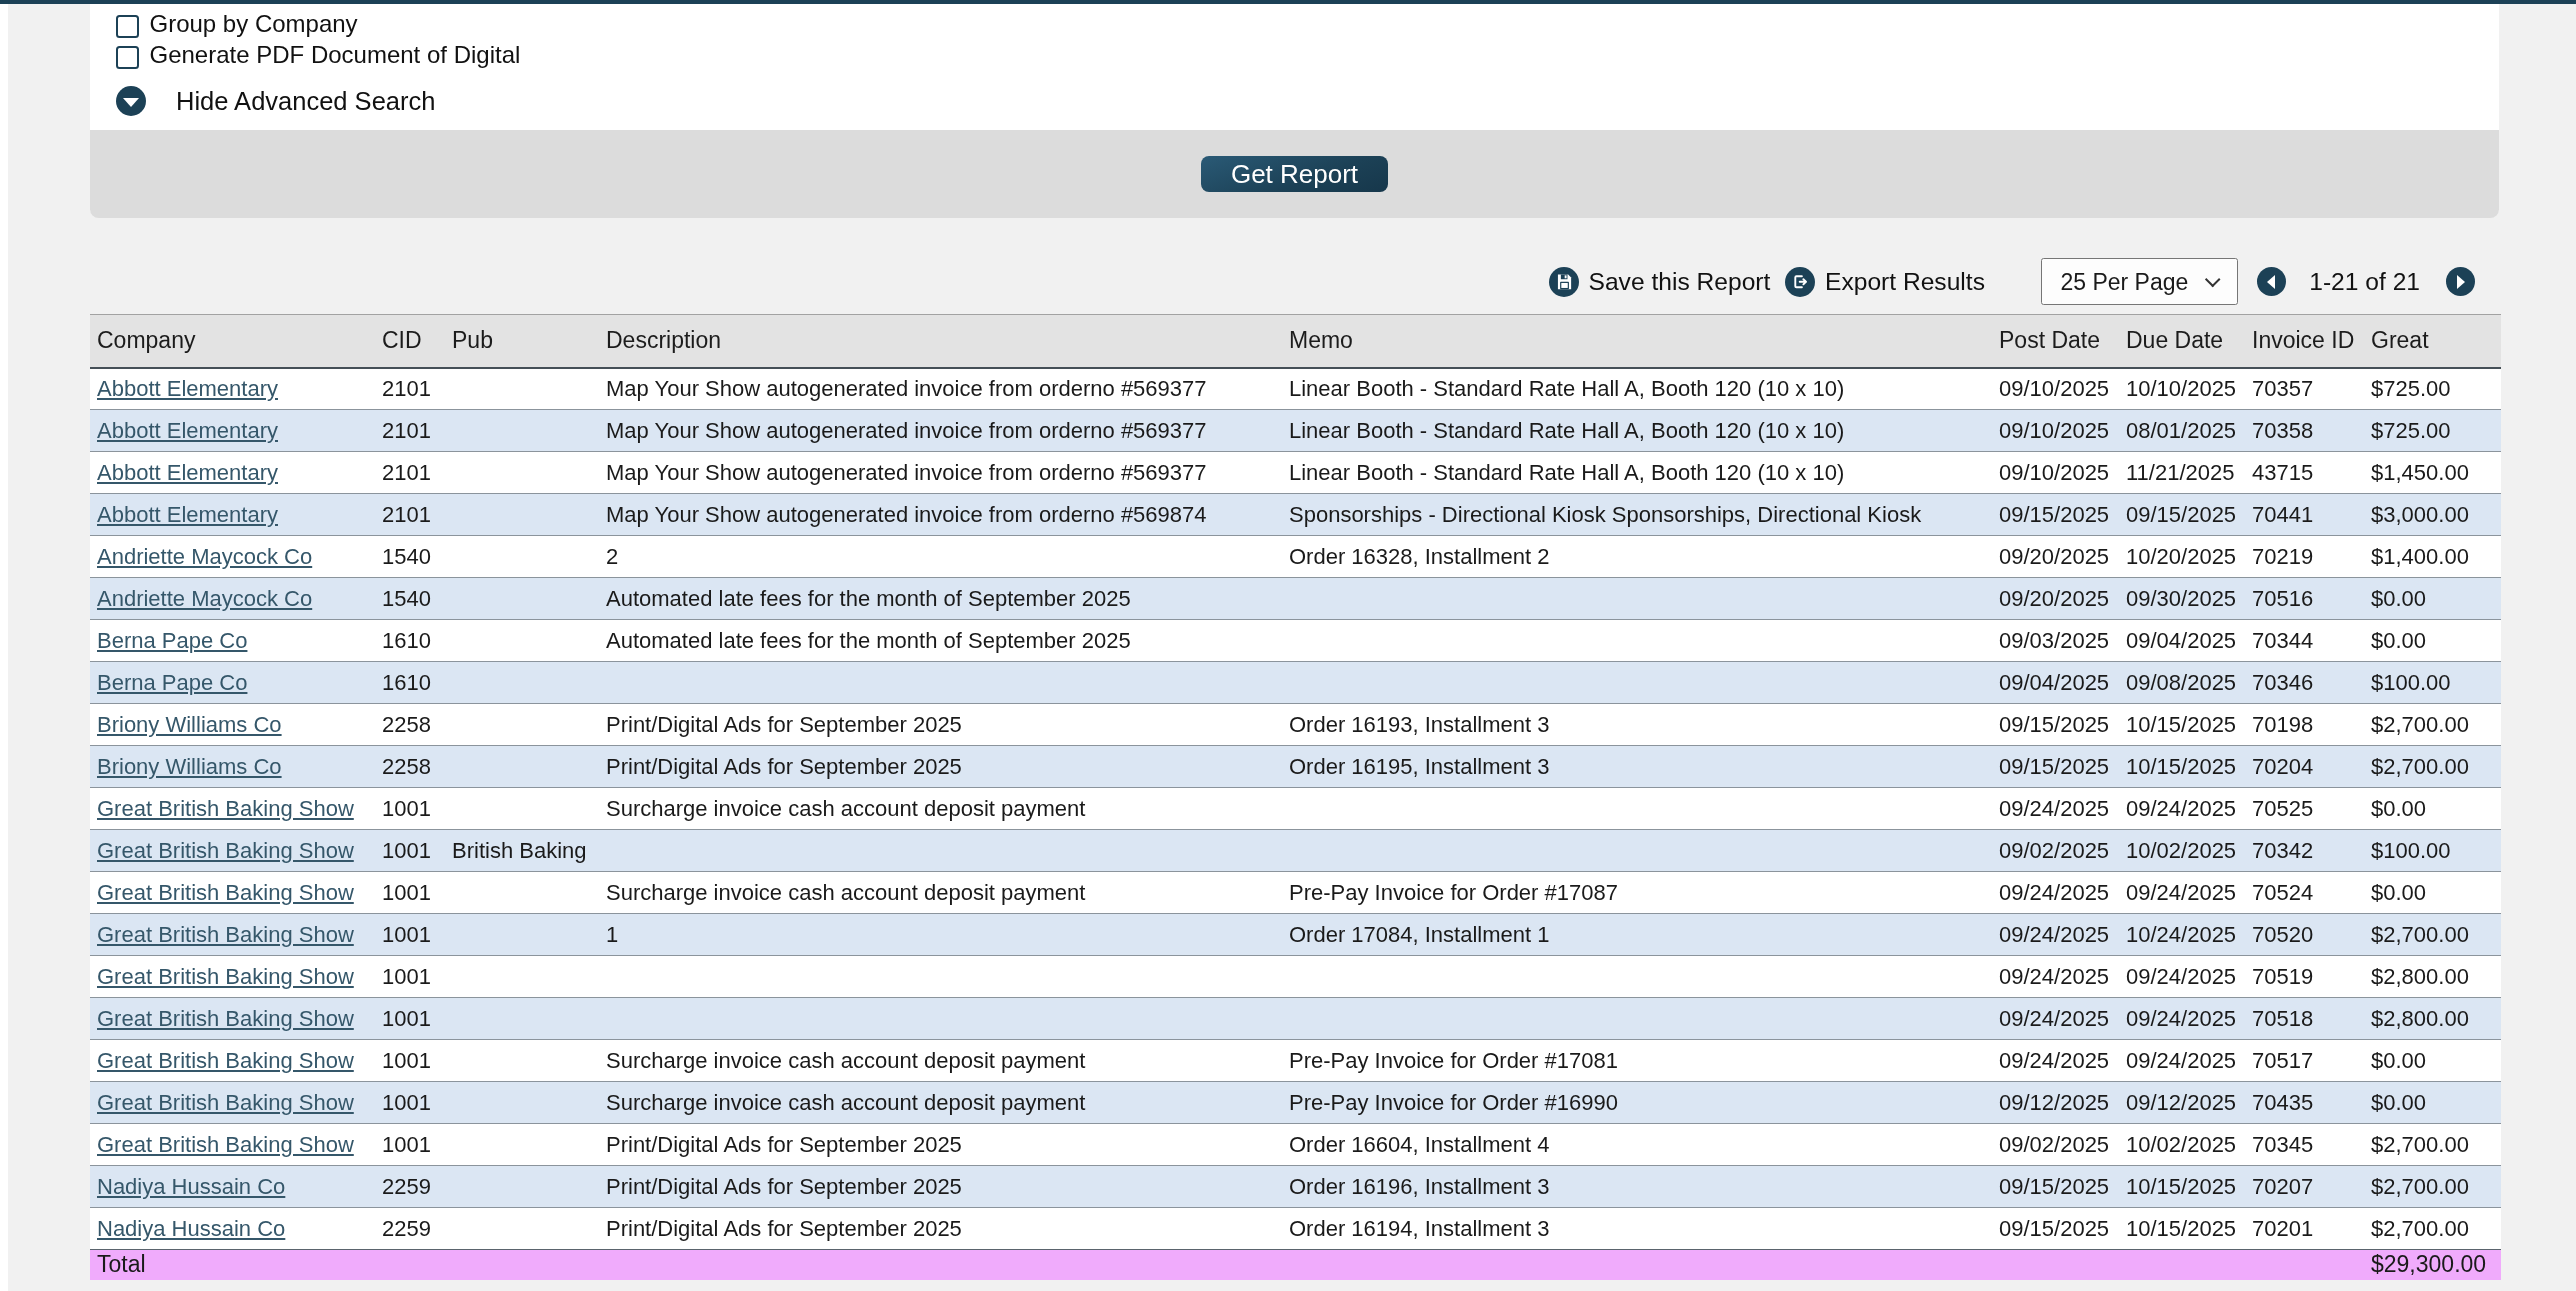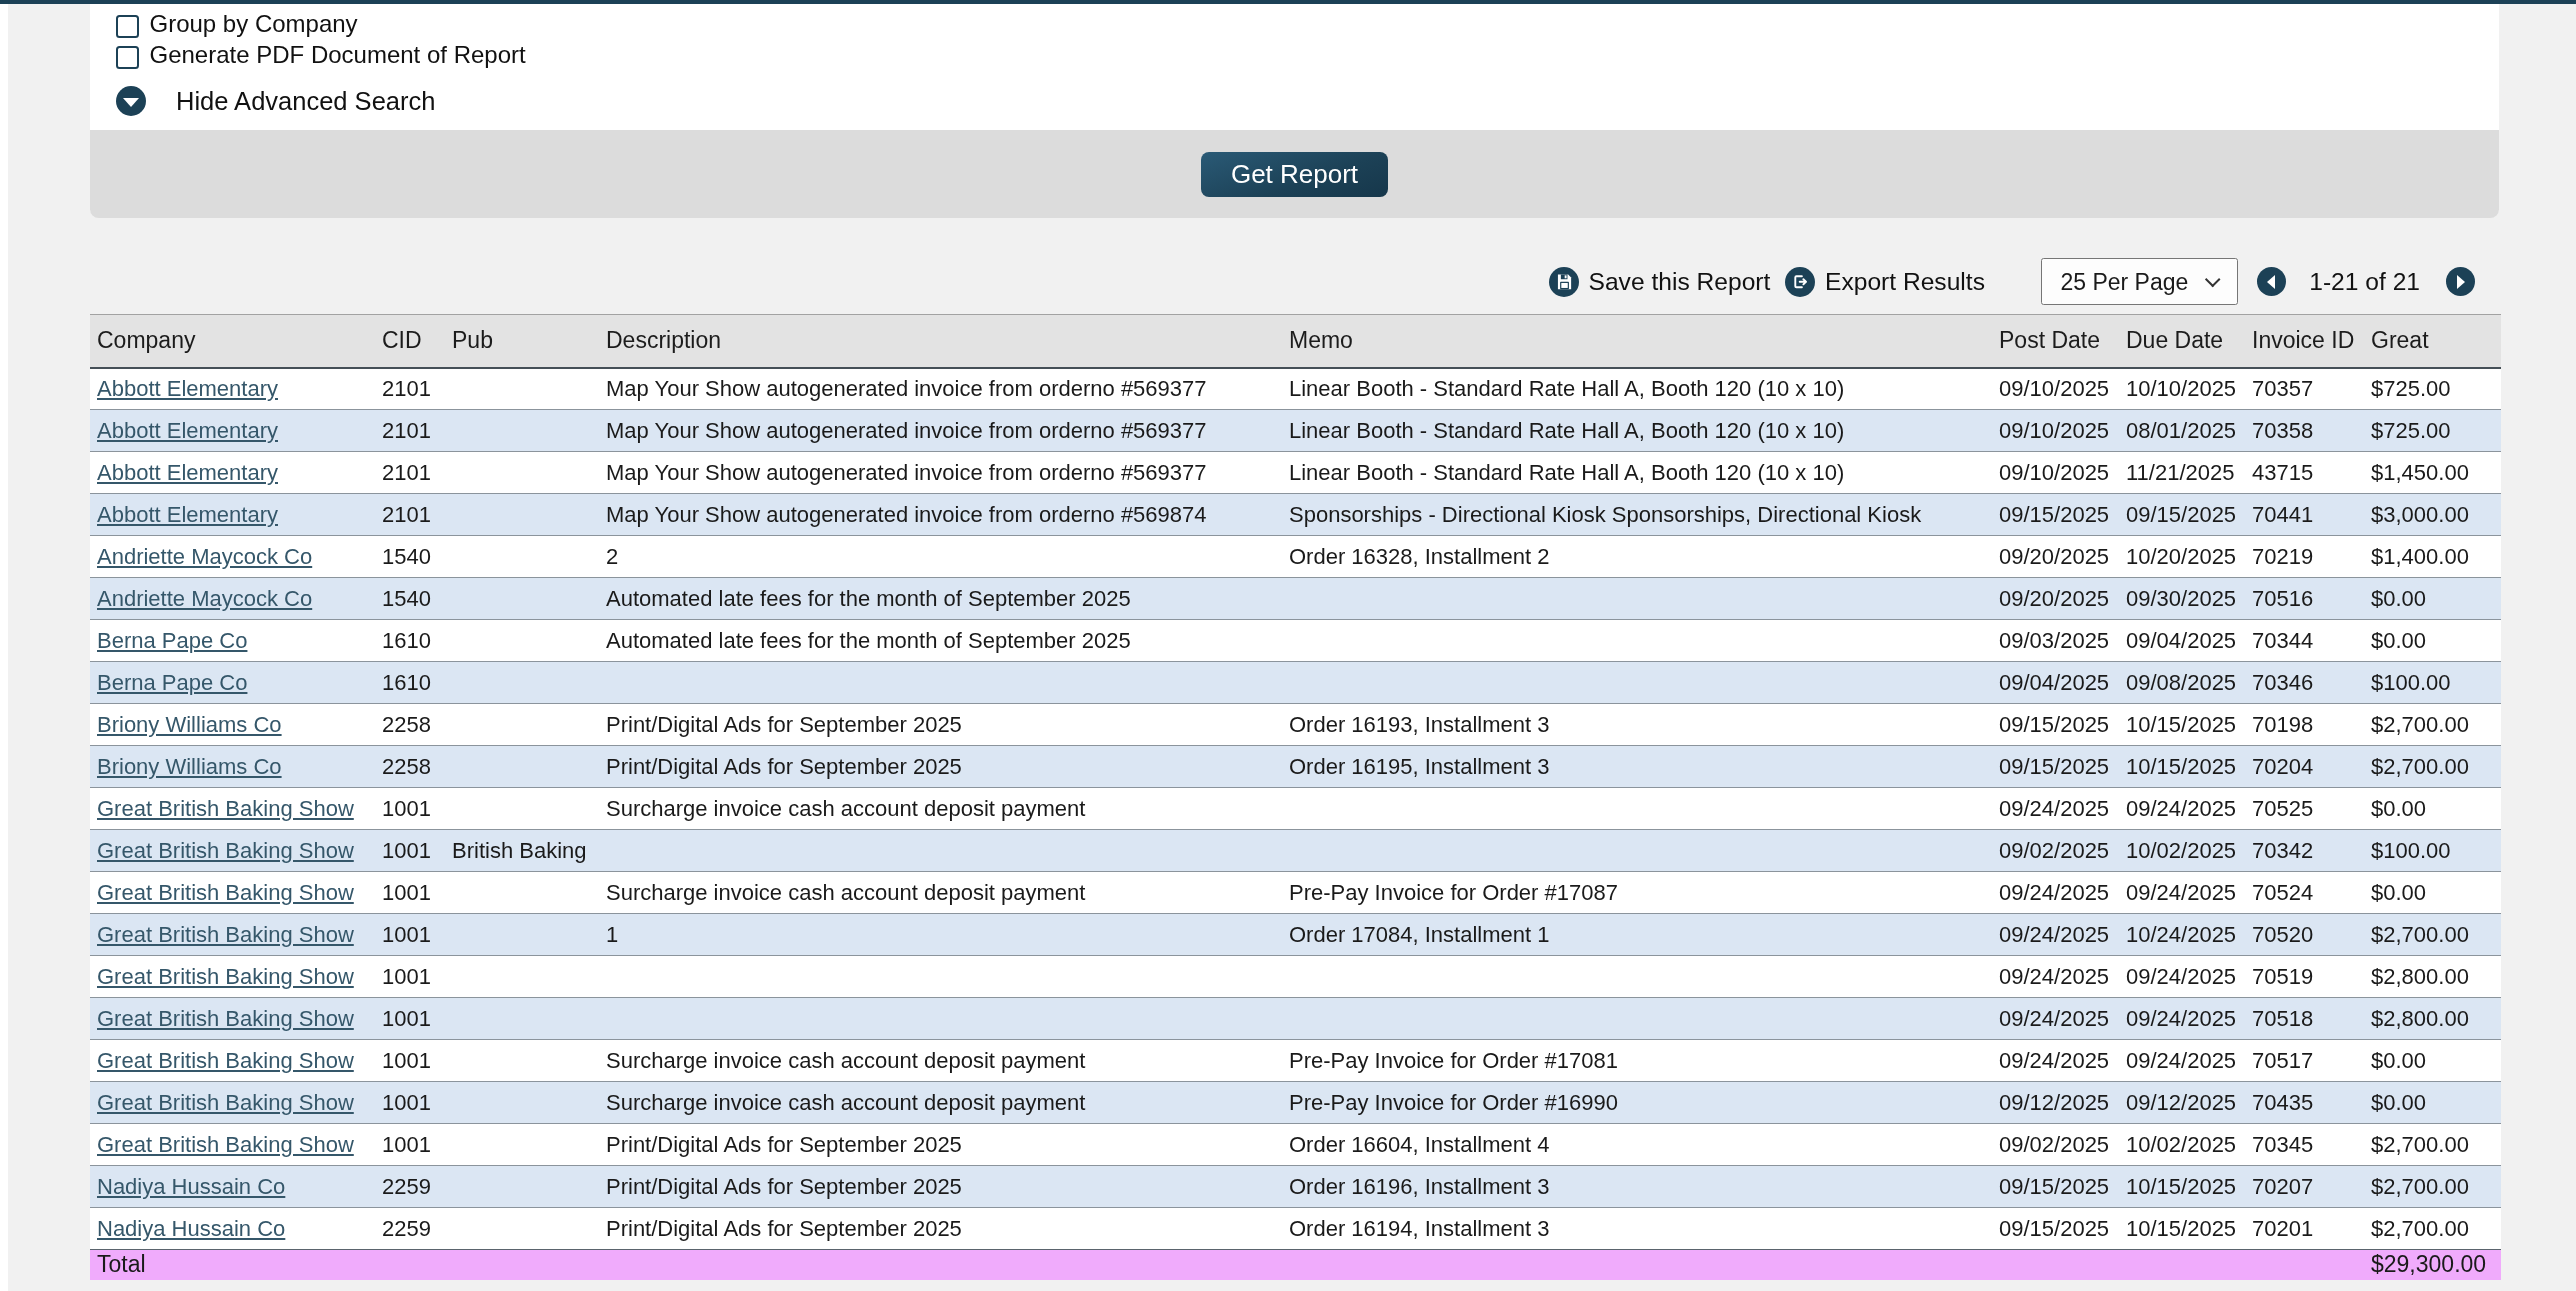--- a/index.html
+++ b/index.html
@@ -30,21 +30,21 @@
     width:30px; height:30px; border-radius:50%; background:#1c4156;
     display:flex; align-items:center; justify-content:center; flex:0 0 auto;
   }
   .tri-down { width:0; height:0; border-left:8px solid transparent; border-right:8px solid transparent; border-top:9.7px solid #ffffff; margin-top:1.8px; }
   .hide-label { font-size:25.5px; color:#111; }
   .panel-footer {
     position:absolute; left:0; right:0; top:126px; height:88px; background:#dcdcdc;
     border-radius:0 0 8.8px 8.8px; display:flex; align-items:center; justify-content:center;
   }
   .get-report {
-    min-width:170px; height:45px; padding:0 30px; border:none; border-radius:8px;
+    min-width:170px; height:36px; padding:0 30px; border:none; border-radius:8px;
     background:linear-gradient(160deg,#2a5a76 0%, #1c4156 60%, #16374b 100%);
     color:#ffffff; font-size:26px; font-family:"Liberation Sans", sans-serif; cursor:pointer;
   }
 
   
   .toolbar {
     position:absolute; left:90px; top:258px; width:2409px; height:47px;
     display:flex; align-items:center; justify-content:flex-end; padding-right:24px;
   }
   .tool-left { display:flex; align-items:center; }
@@ -95,21 +95,21 @@
 <div class="topbar"></div>
 <div class="left-sliver"></div>
 
 <div class="panel">
   <div class="cb-row r1">
     <div class="checkbox"></div>
     <span class="cb-label">Group by Company</span>
   </div>
   <div class="cb-row r2">
     <div class="checkbox"></div>
-    <span class="cb-label">Generate PDF Document of Report</span>
+    <span class="cb-label">Generate PDF Document of Digital</span>
   </div>
   <div class="hide-row">
     <span class="circle-icon">
         <span class="tri-down"></span>
       </span>
     <span class="hide-label">Hide Advanced Search</span>
   </div>
   <div class="panel-footer">
     <button class="get-report">Get Report</button>
   </div>

